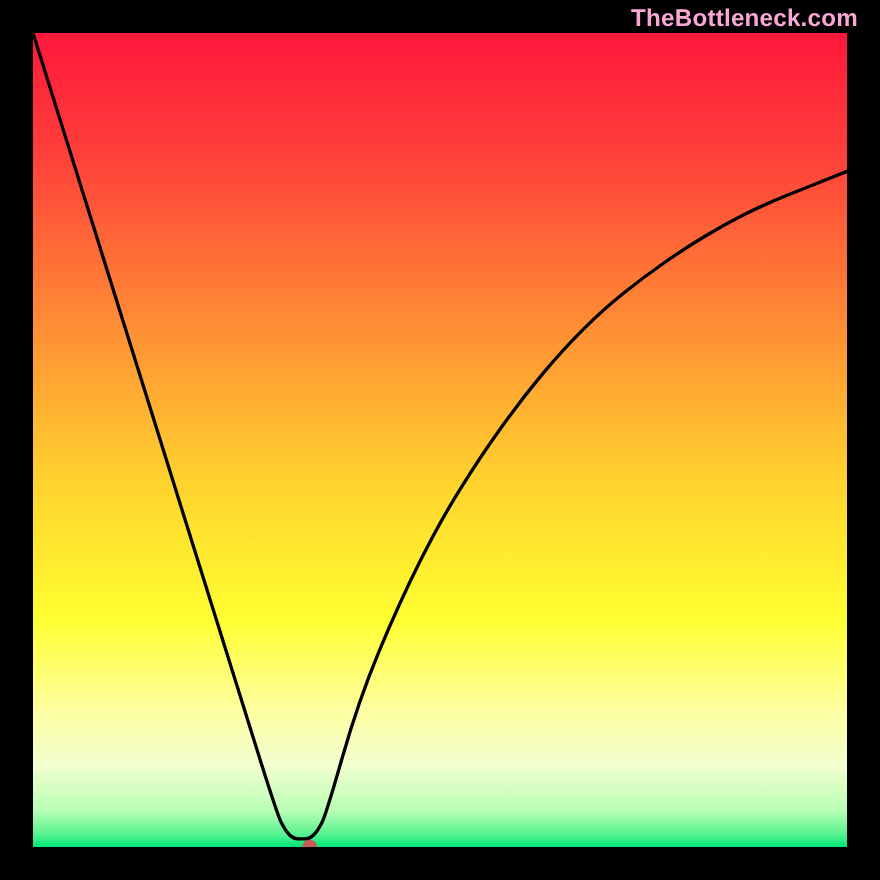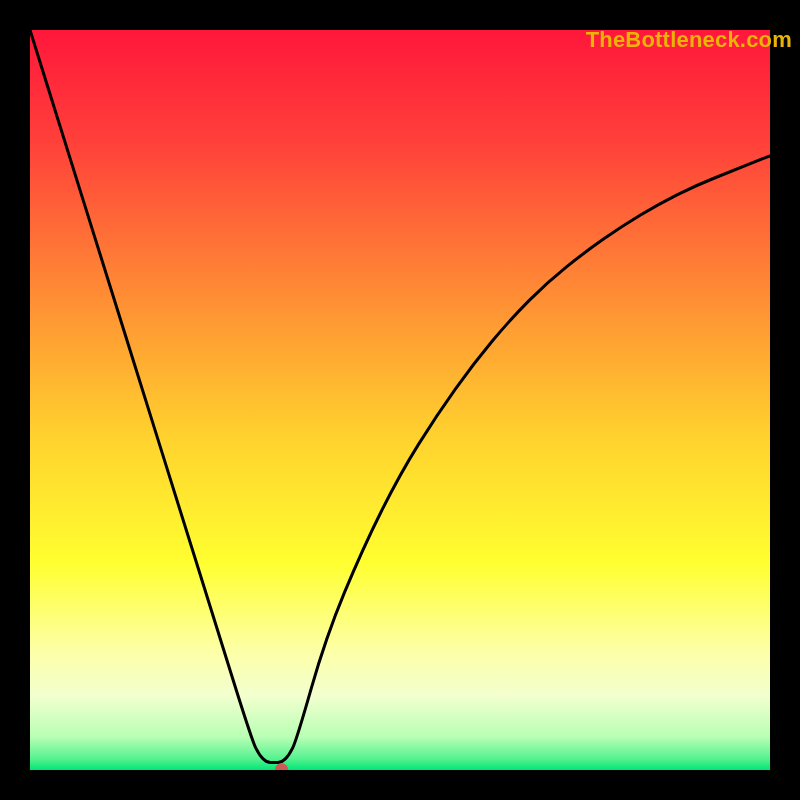--- a/index.html
+++ b/index.html
@@ -22,27 +22,26 @@
     position: absolute;
     left: 30px;
     top: 30px;
     width: 740px;
     height: 740px;
     overflow: hidden;
   }
   .watermark {
     position: absolute;
     top: 4px;
-    right: 8px;
+    right: 20px;
     font-family: Arial, Helvetica, sans-serif;
     font-size: 22px;
     font-weight: 600;
-    color: #eab308;
+    color: #f9a8d4;
     letter-spacing: 0.2px;
-    margin-top: 23px;
   }
 </style>
 </head>
 <body>
 
 <div class="frame">
   <div class="plot">
     <svg id="chart-svg" width="740" height="740" viewBox="0 0 740 740" xmlns="http://www.w3.org/2000/svg">
       <defs>
         <linearGradient id="bg-grad" x1="0" y1="0" x2="0" y2="1">

